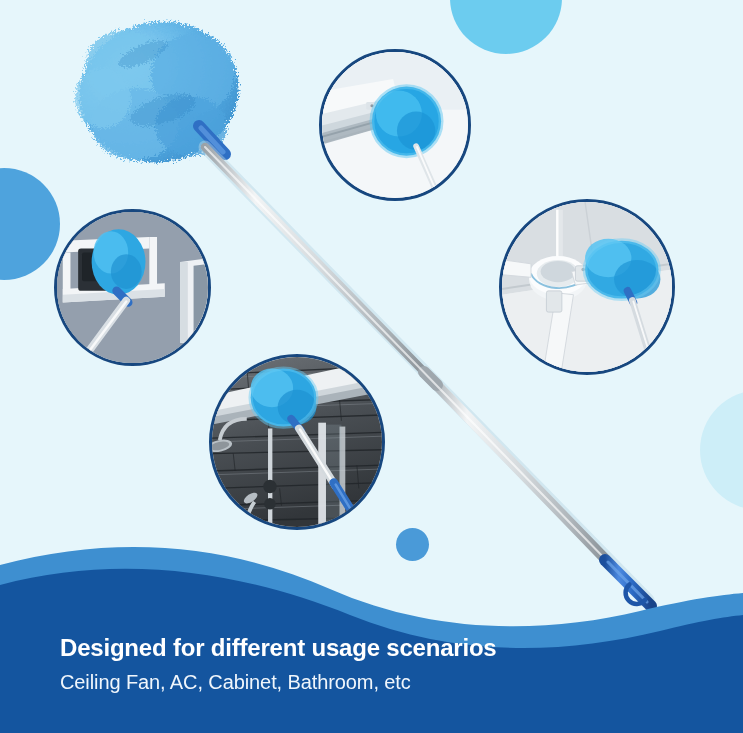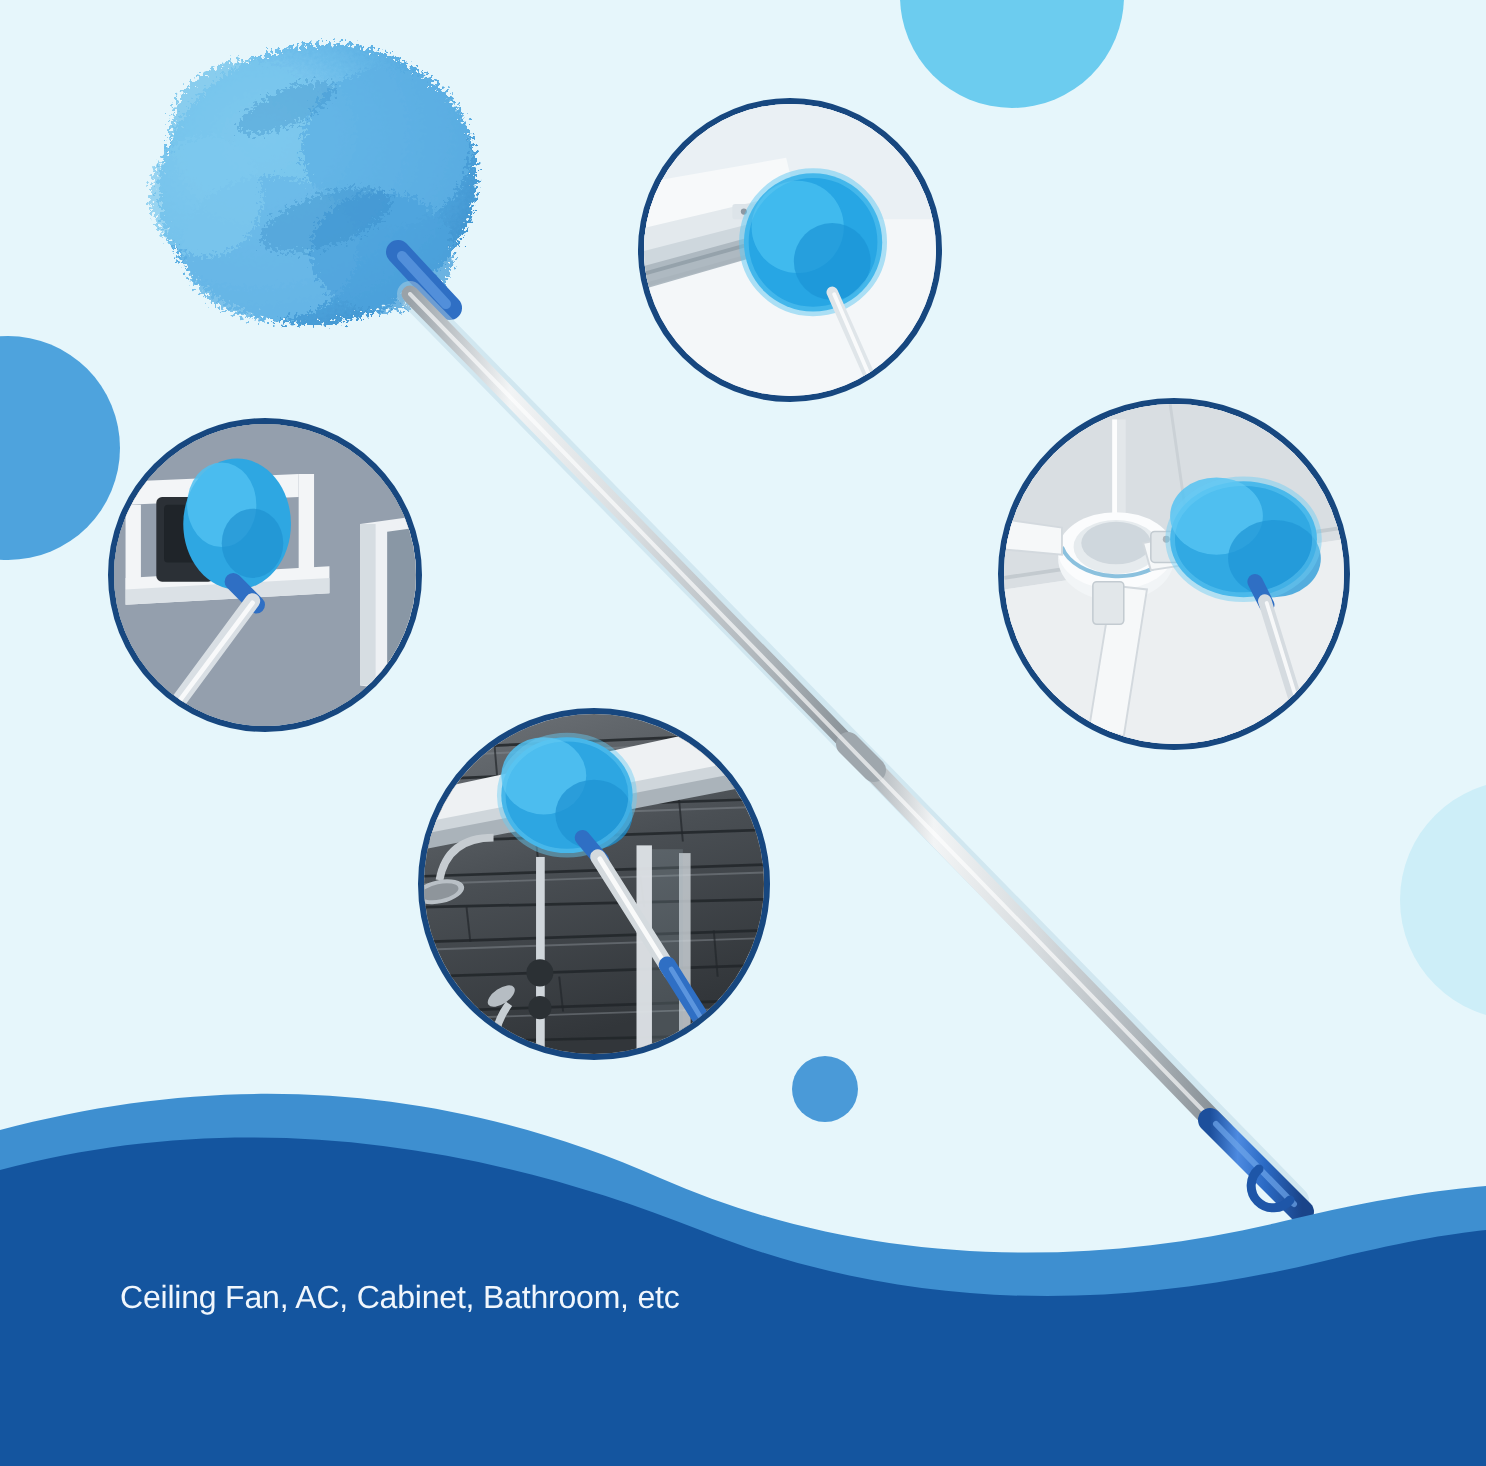--- a/index.html
+++ b/index.html
@@ -84,21 +84,21 @@
   #caption-title {
     color: #ffffff;
     font-size: 24px;
     font-weight: bold;
     letter-spacing: -0.2px;
     line-height: 1.25;
     margin: 0;
   }
   #caption-subtitle {
     color: #f0f6fc;
-    font-size: 16px;
+    font-size: 20px;
     font-weight: normal;
     letter-spacing: -0.1px;
     line-height: 1.35;
     margin: 6px 0 0 0;
   }
 </style>
 </head>
 <body>
 
 <div id="poster">
@@ -367,16 +367,17 @@
   <div id="wave-layer">
     <svg width="743" height="230" viewBox="0 0 743 230" preserveAspectRatio="none">
 
       <path d="M0 62 C 120 30 230 42 330 86 C 430 130 540 132 640 108 C 690 96 720 92 743 90 L743 230 L0 230 Z" fill="#3e8fd0"></path>
 
       <path d="M0 82 C 120 50 240 68 350 112 C 455 154 560 152 660 128 C 700 118 724 114 743 112 L743 230 L0 230 Z" fill="#14559f"></path>
     </svg>
   </div>
 
   <div id="caption">
+    <div id="caption-title">Designed for different usage scenarios</div>
     <div id="caption-subtitle">Ceiling Fan, AC, Cabinet, Bathroom, etc</div>
   </div>
 
 </div>
 
 </body></html>

